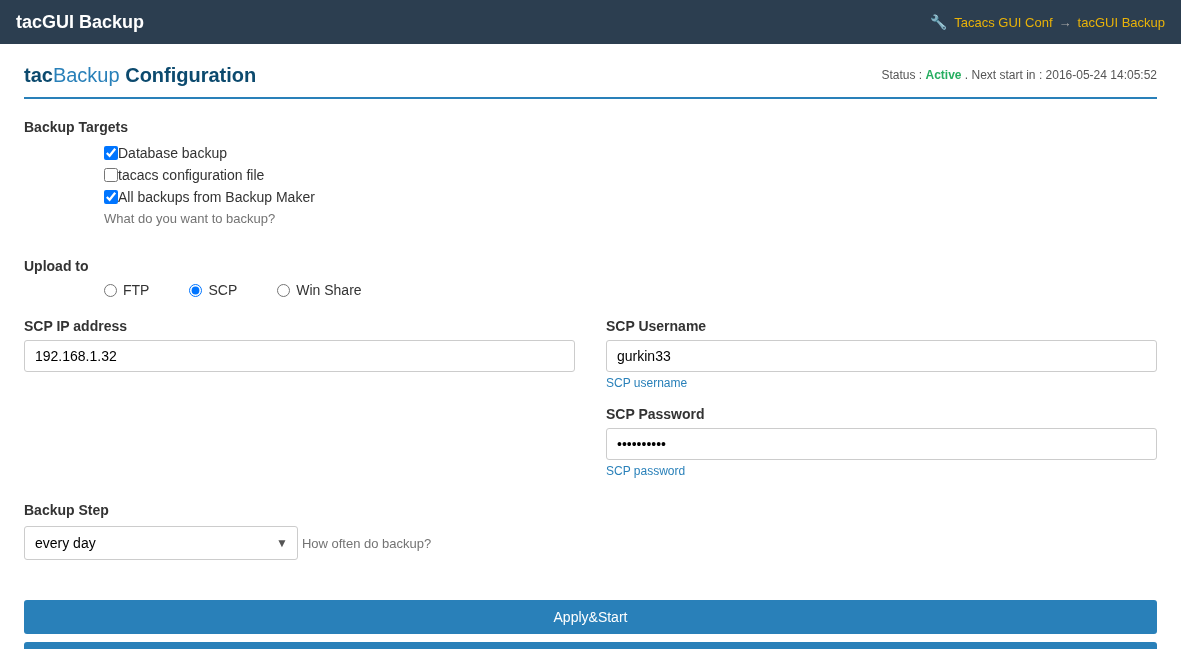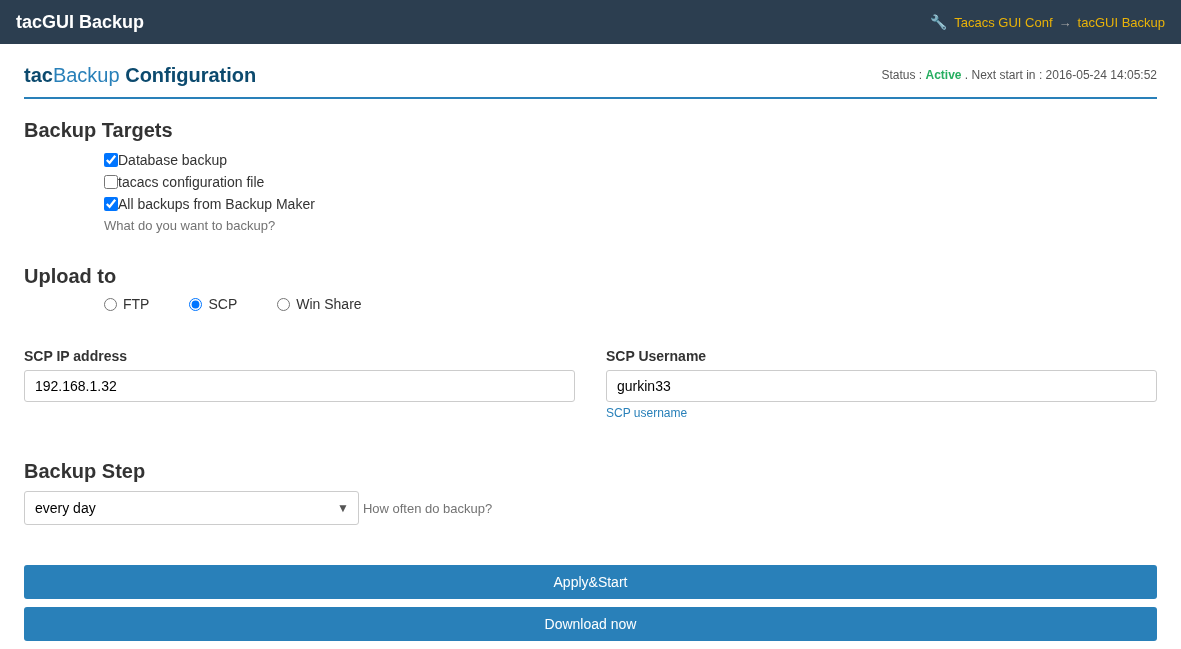--- a/index.html
+++ b/index.html
@@ -71,21 +71,21 @@
       margin-top: 4px;
     }
     .status-info .active-label {
       font-weight: bold;
       color: #27ae60;
     }
 
     
     .section-label {
       font-weight: bold;
-      font-size: 20px;
+      font-size: 14px;
       margin-bottom: 10px;
       margin-top: 4px;
     }
 
     
     .backup-targets {
       padding-left: 80px;
       margin-bottom: 6px;
     }
     .checkbox-row {
@@ -131,21 +131,21 @@
     }
     .radio-row input[type="radio"] {
       cursor: pointer;
     }
 
     
     .fields-grid {
       display: grid;
       grid-template-columns: 1fr 1fr;
       gap: 16px 31px;
-      margin-top: 36px;
+      margin-top: 20px;
     }
     .field-group label {
       display: block;
       font-weight: bold;
       margin-bottom: 6px;
       font-size: 14px;
     }
     .field-group input[type="text"],
     .field-group input[type="password"] {
       width: 100%;
@@ -164,21 +164,21 @@
     
     .backup-step-section {
       margin-top: 24px;
     }
     .backup-step-section .section-label {
       margin-bottom: 8px;
     }
     .select-wrapper {
       position: relative;
       display: inline-block;
-      width: 335px;
+      width: 274px;
     }
     .select-wrapper select {
       width: 100%;
       appearance: none;
       -webkit-appearance: none;
       border: 1px solid #ccc;
       border-radius: 3px;
       padding: 8px 32px 8px 10px;
       font-size: 14px;
       background: #fff;
@@ -292,20 +292,25 @@
     </div>
 
     <div class="field-group">
       <label>SCP Username</label>
       <input type="text" value="gurkin33" style="">
       <div class="field-hint">SCP username</div>
     </div>
 
     <div></div>
 
+    <div class="field-group">
+      <label>SCP Password</label>
+      <input type="password" value="••••••••••" style="">
+      <div class="field-hint">SCP password</div>
+    </div>
   </div>
 
   <div class="backup-step-section">
     <div class="section-label">Backup Step</div>
     <div class="select-wrapper">
       <select>
         <option value="every day" selected="">every day</option>
         <option value="every week">every week</option>
         <option value="every month">every month</option>
         <option value="every hour">every hour</option>

